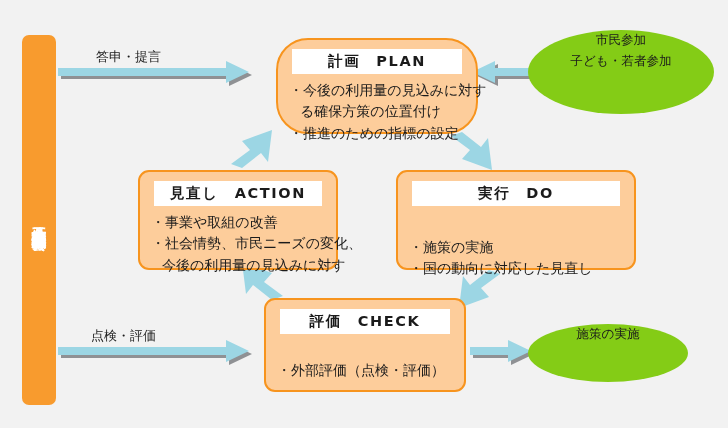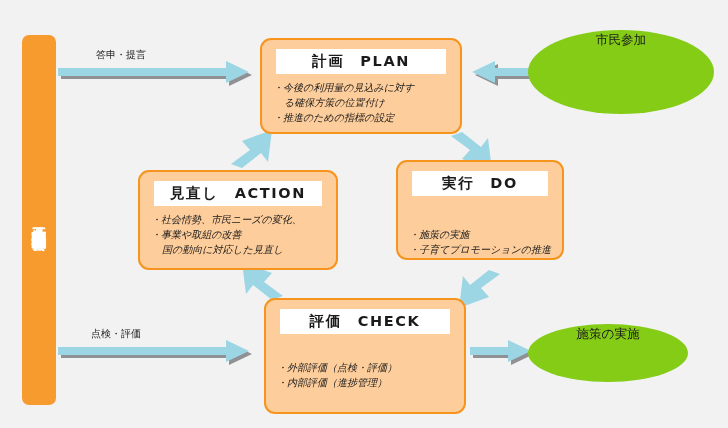--- a/index.html
+++ b/index.html
@@ -79,38 +79,37 @@
     font-weight: bold;
     letter-spacing: 1.6px;
     padding: 4px 0 4px 0;
     line-height: 1.15;
   }
   .pdca-body {
     position: absolute;
     left: 11px;
     right: 8px;
     color: #1b1b1b;
-    font-size: 10px;
+    font-size: 14px;
     line-height: 1.52;
-    font-style: italic;
   }
   .pdca-body div {
     white-space: nowrap;
   }
   .pdca-body .indent {
     padding-left: 11px;
   }
 
-  #box-plan   { left: 260px; top: 38px;  width: 202px; height: 96px; }
+  #box-plan   { left: 276px; top: 38px;  width: 202px; height: 96px; border-radius: 32px; }
   #box-plan   .pdca-body { top: 40px; }
-  #box-do     { left: 396px; top: 160px; width: 168px; height: 100px; }
+  #box-do     { left: 396px; top: 170px; width: 240px; height: 100px; }
   #box-do     .pdca-body { top: 48px; margin-top: 17px; }
   #box-action { left: 138px; top: 170px; width: 200px; height: 100px; padding-left: 22px; }
   #box-action .pdca-body { top: 40px; }
-  #box-check  { left: 264px; top: 298px; width: 202px; height: 116px; }
+  #box-check  { left: 264px; top: 298px; width: 202px; height: 94px; }
   #box-check  .pdca-body { top: 44px; margin-top: 16px; }
 
   
   .ellipse {
     position: absolute;
     background: #84cc16;
     border-radius: 50%;
     display: flex;
     justify-content: center;
     text-align: center;
@@ -118,21 +117,21 @@
     font-size: 12.6px;
     line-height: 1.65;
   }
   #ellipse-citizen  { left: 528px; top: 30px;  width: 186px; height: 84px; }
   #ellipse-publish  { left: 528px; top: 324px; width: 160px; height: 58px; }
 
   
   .arrow-label {
     position: absolute;
     color: #1b1b1b;
-    font-size: 10px;
+    font-size: 13px;
     white-space: nowrap;
   }
   #label-toshin  { left: 96px; top: 48px; }
   #label-tenken  { left: 91px; top: 327px; }
 </style>
 </head>
 <body>
 
 <div id="canvas">
 
@@ -188,44 +187,44 @@
       <div>・今後の利用量の見込みに対す</div>
       <div class="indent">る確保方策の位置付け</div>
       <div>・推進のための指標の設定</div>
     </div>
   </div>
 
   <div class="pdca-box" id="box-do">
     <div class="pdca-title">実行　DO</div>
     <div class="pdca-body">
       <div>・施策の実施</div>
-      <div>・子育てプロモーションの推進</div>
+      <div>・国の動向に対応した見直し</div>
     </div>
   </div>
 
   <div class="pdca-box" id="box-action">
     <div class="pdca-title">見直し　ACTION</div>
     <div class="pdca-body">
+      <div>・事業や取組の改善</div>
       <div>・社会情勢、市民ニーズの変化、</div>
-      <div>・事業や取組の改善</div>
-      <div class="indent">国の動向に対応した見直し</div>
+      <div class="indent">今後の利用量の見込みに対す</div>
     </div>
   </div>
 
   <div class="pdca-box" id="box-check">
     <div class="pdca-title">評価　CHECK</div>
     <div class="pdca-body">
       <div>・外部評価（点検・評価）</div>
-      <div>・内部評価（進捗管理）</div>
     </div>
   </div>
 
   <div class="ellipse" id="ellipse-citizen">
     <div>
       <div>市民参加</div>
+      <div>子ども・若者参加</div>
     </div>
   </div>
 
   <div class="ellipse" id="ellipse-publish">
     <div>施策の実施</div>
   </div>
 
 </div>
 
 </body></html>

